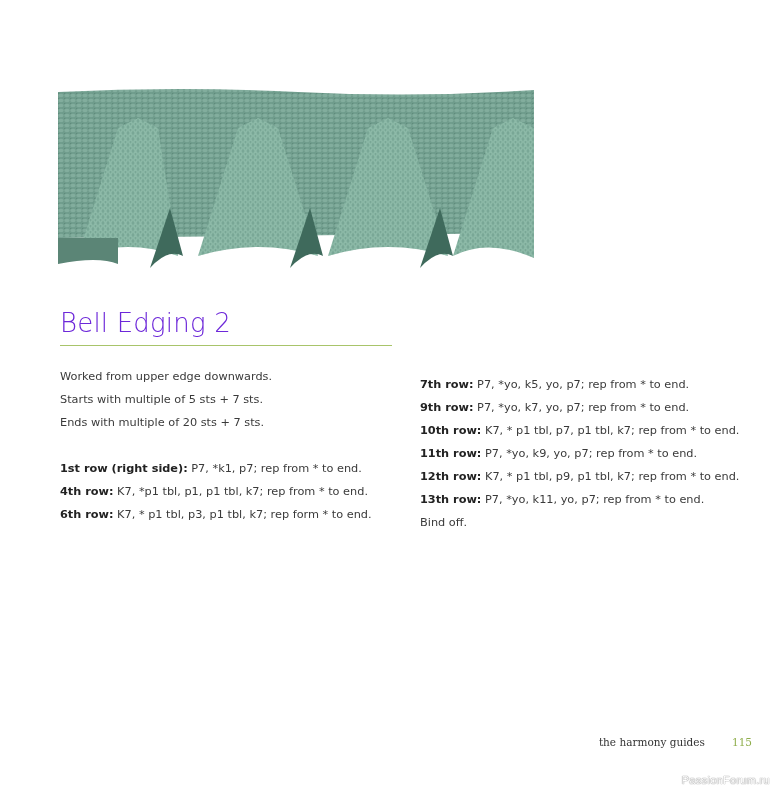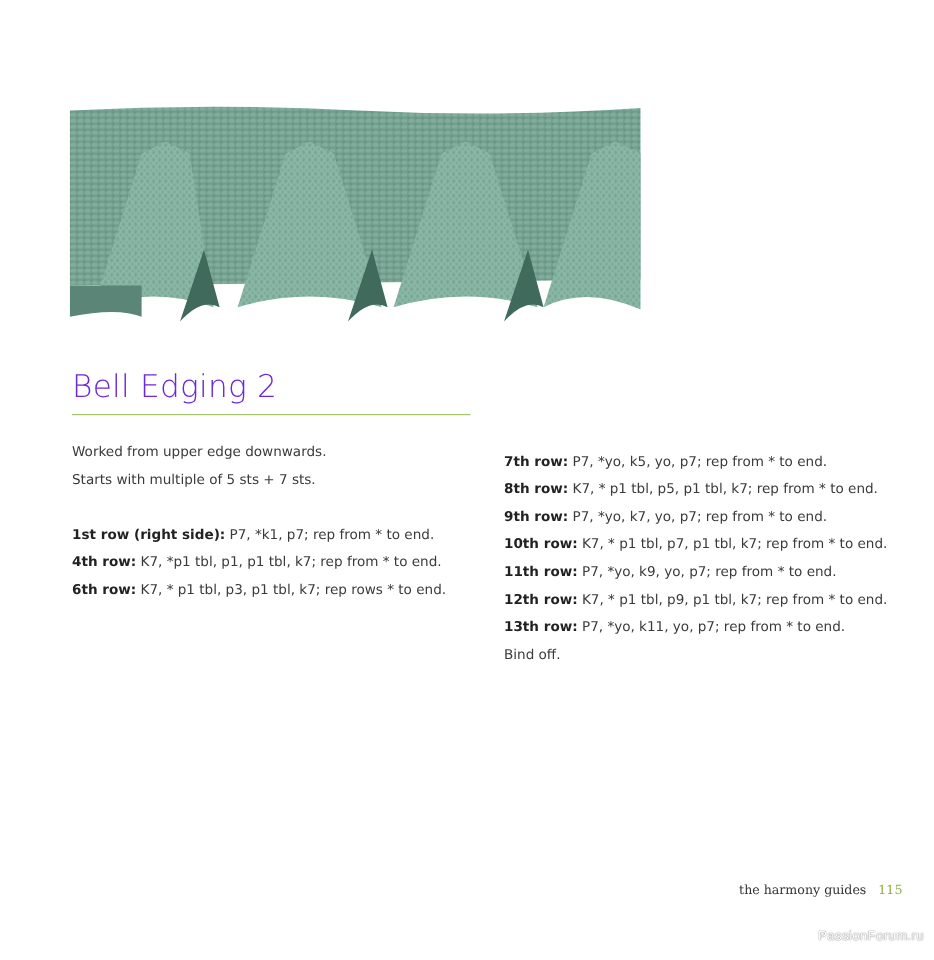--- a/index.html
+++ b/index.html
@@ -15,21 +15,21 @@
 
   .col { position:absolute; font-size:12px; line-height:23px; color:#3a3a3a; }
   .col-left { left:60px; top:365px; width:340px; }
   .col-right { left:420px; top:352px; width:350px;margin-top:21px; }
   .line { white-space:nowrap; font-family:"DejaVu Sans", sans-serif; font-size:11.3px; }
   .line b { font-weight:bold; color:#222; }
   .gap { height:23px; }
 
   .footer { position:absolute; right:26px; top:736px; font-family:"DejaVu Serif", serif;
             font-size:10.5px; color:#333; white-space:nowrap; }
-  .footer .pg { color:#8fae4c; margin-left:10px; }
+  .footer .pg { color:#8fae4c; margin-left:27px; }
 
   .watermark { position:absolute; right:8px; top:774px; font-family:Liberation Sans, sans-serif;
                font-size:11px; color:#fff; text-shadow:0 0 1px #888, 0 0 1px #888; letter-spacing:0.3px; }
 </style>
 </head>
 <body>
 
 <div class="photo">
   <svg width="476" height="184" viewBox="0 0 476 184" xmlns="http://www.w3.org/2000/svg">
     <defs>
@@ -56,29 +56,29 @@
     <path d="M0 150 L0 176 Q40 168 60 176 L60 150 Z" fill="#5b8576"></path>
   </svg>
 </div>
 
 <div class="title">Bell Edging 2</div>
 <div class="title-rule"></div>
 
 <div class="col col-left">
   <div class="line">Worked from upper edge downwards.</div>
   <div class="line">Starts with multiple of 5 sts + 7 sts.</div>
+  <div class="line">Ends with multiple of 20 sts + 7 sts.</div>
   <div class="gap"></div>
   <div class="line"><b>1st row (right side):</b><span> P7, *k1, p7; rep from * to end.</span></div>
   <div class="line"><b>4th row:</b><span> K7, *p1 tbl, p1, p1 tbl, k7; rep from * to end.</span></div>
-  <div class="line"><b>6th row:</b><span> K7, * p1 tbl, p3, p1 tbl, k7; rep rows * to end.</span></div>
+  <div class="line"><b>6th row:</b><span> K7, * p1 tbl, p3, p1 tbl, k7; rep form * to end.</span></div>
 </div>
 
 <div class="col col-right">
   <div class="line"><b>7th row:</b><span> P7, *yo, k5, yo, p7; rep from * to end.</span></div>
-  <div class="line"><b>8th row:</b><span> K7, * p1 tbl, p5, p1 tbl, k7; rep from * to end.</span></div>
   <div class="line"><b>9th row:</b><span> P7, *yo, k7, yo, p7; rep from * to end.</span></div>
   <div class="line"><b>10th row:</b><span> K7, * p1 tbl, p7, p1 tbl, k7; rep from * to end.</span></div>
   <div class="line"><b>11th row:</b><span> P7, *yo, k9, yo, p7; rep from * to end.</span></div>
   <div class="line"><b>12th row:</b><span> K7, * p1 tbl, p9, p1 tbl, k7; rep from * to end.</span></div>
   <div class="line"><b>13th row:</b><span> P7, *yo, k11, yo, p7; rep from * to end.</span></div>
   <div class="line">Bind off.</div>
 </div>
 
 <div class="footer">
   <span>the harmony guides</span><span class="pg">115</span>

